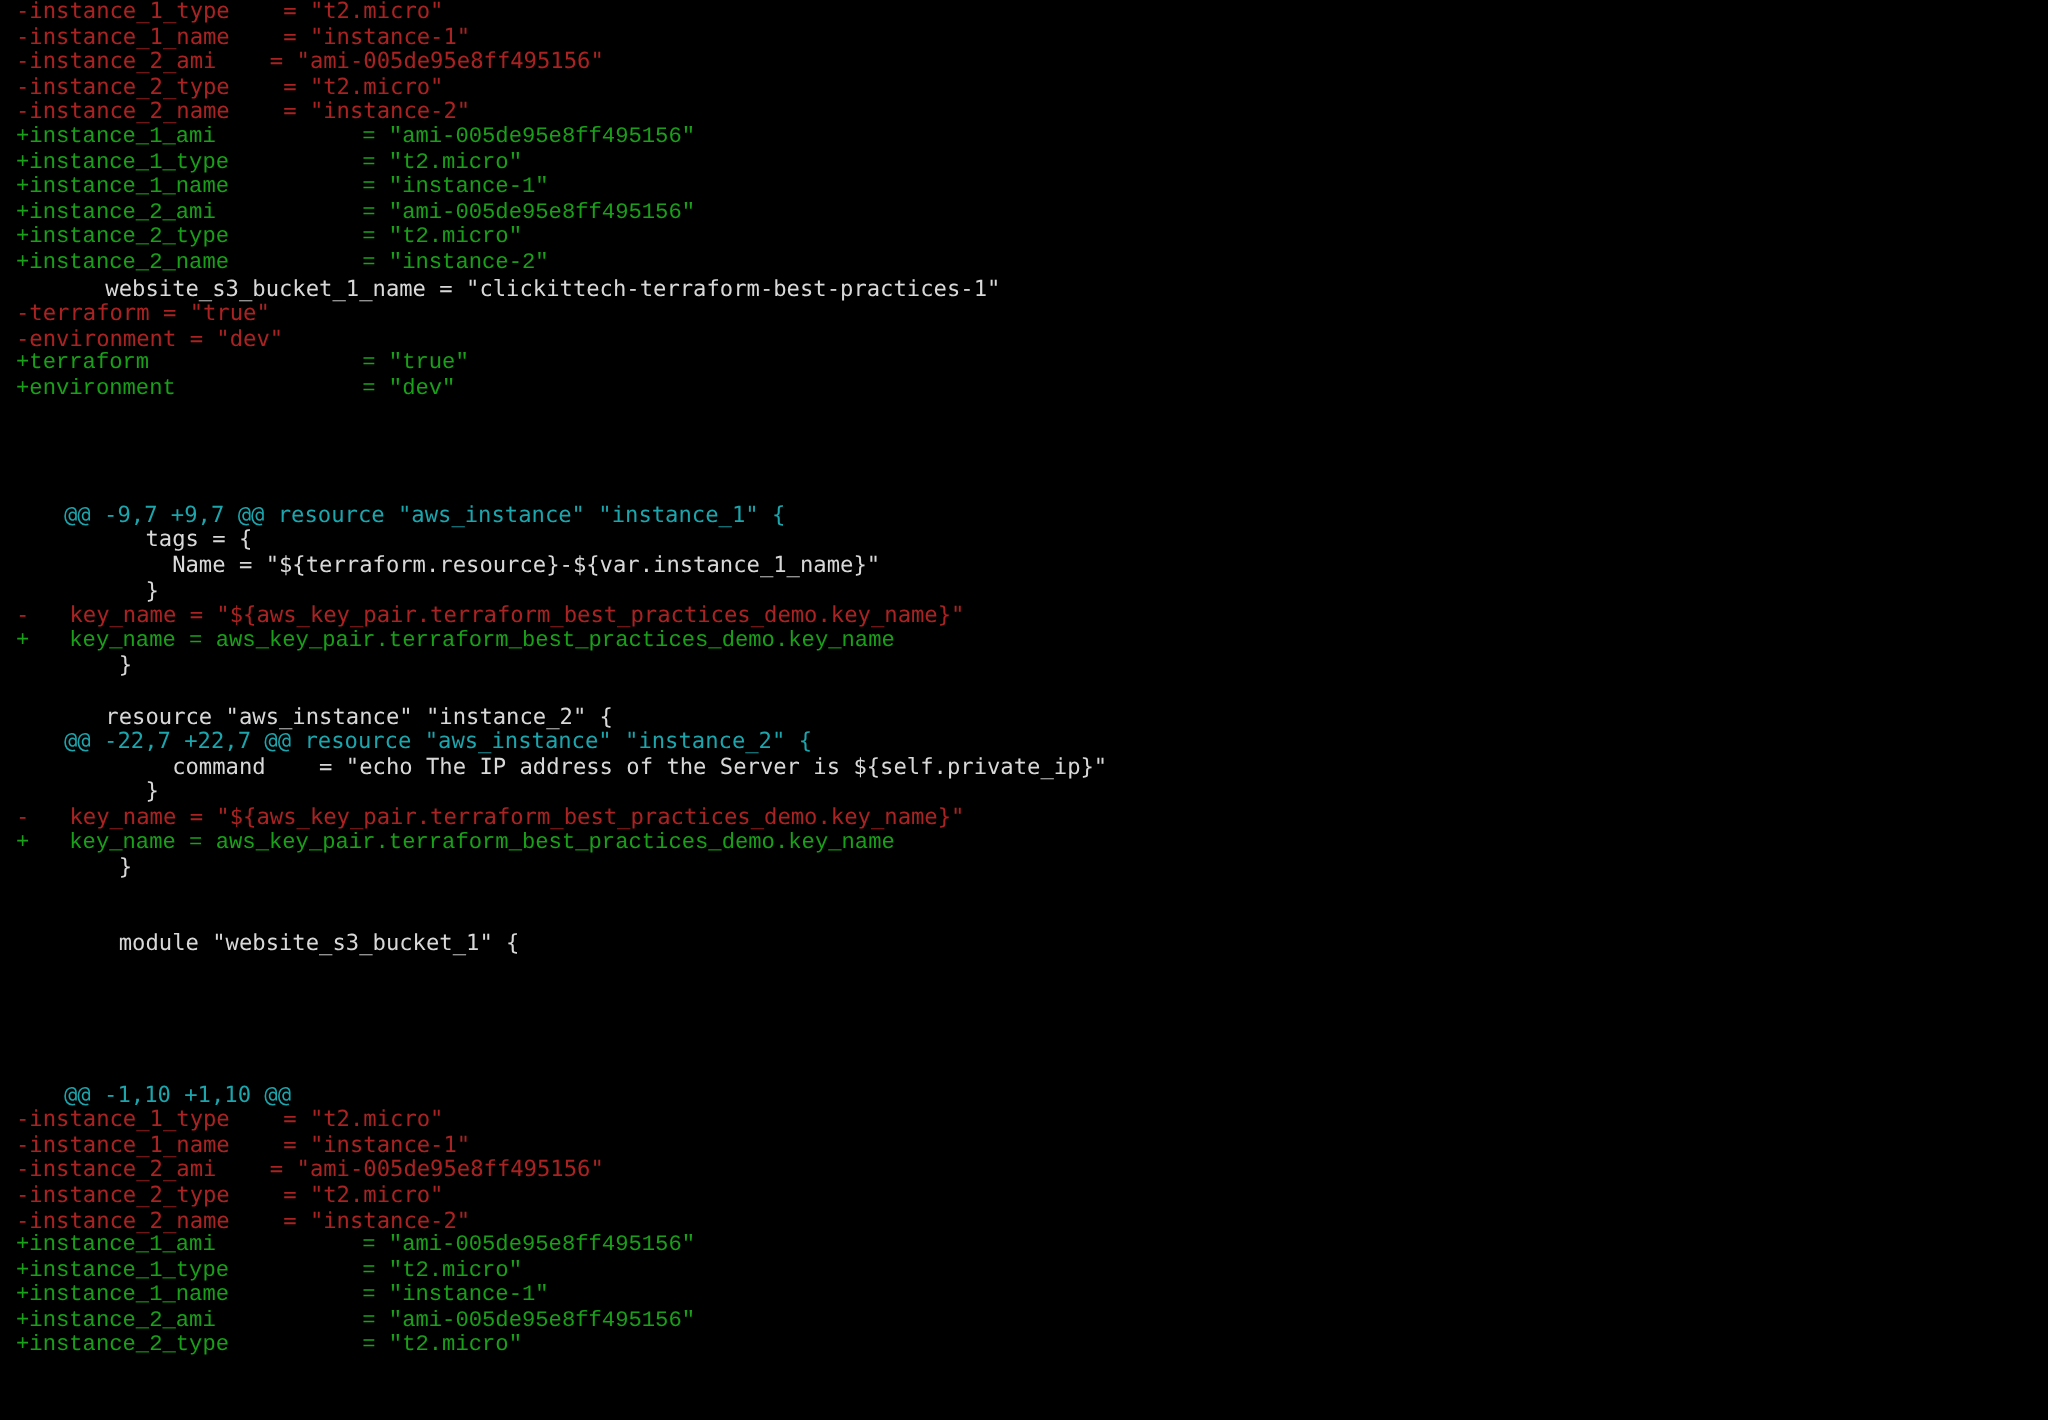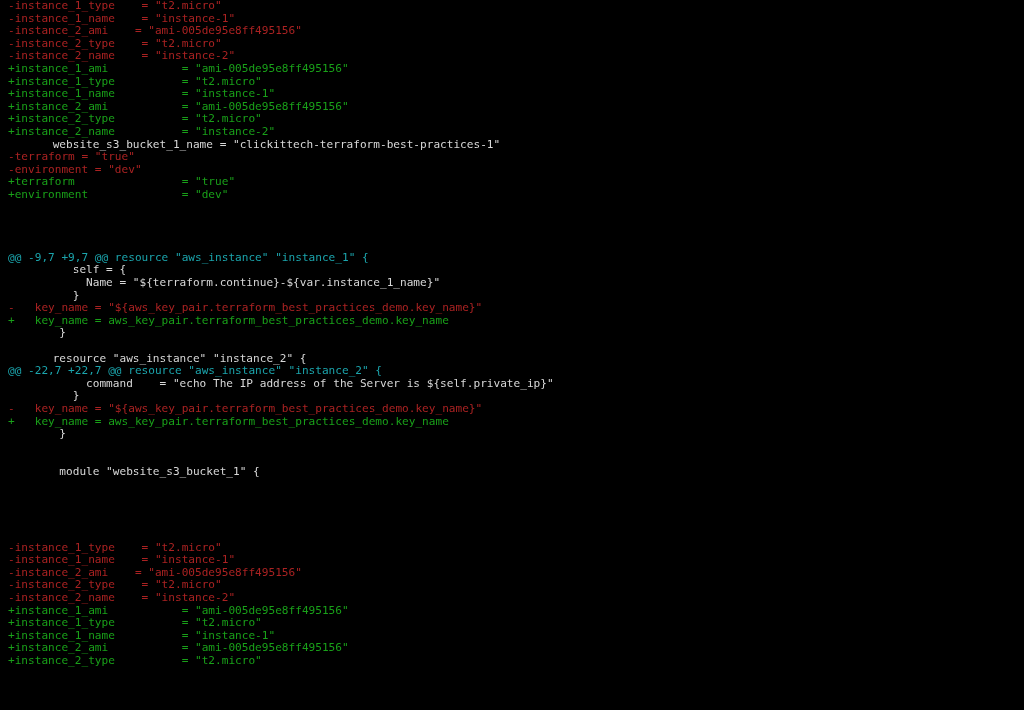--- a/index.html
+++ b/index.html
@@ -27,23 +27,23 @@
     line-height: 12.6px;
     font-size: 11.1px;
     letter-spacing: 0px;
     white-space: pre;
     padding-left: 8px;
     box-sizing: border-box;
     font-family: "DejaVu Sans Mono", "Liberation Mono", monospace;
   }
   .line.blank { color: transparent; }
   .c-del  { color: #aa2222; }
-  .c-add  { color: #19a019; }
+  .c-add  { color: #19a019; font-family: Liberation Mono, monospace; }
   .c-ctx  { color: #d8d8d8; padding-left: 46px; }
-  .c-hunk { color: #1ba5ad; }
+  .c-hunk { color: #1ba5ad; margin-left: 24px; }
 </style>
 </head>
 <body>
 
 <div id="terminal">
   <div id="diff-output">
       <div class="line c-del">-instance_1_type    = "t2.micro"</div>
       <div class="line c-del">-instance_1_name    = "instance-1"</div>
       <div class="line c-del">-instance_2_ami    = "ami-005de95e8ff495156"</div>
       <div class="line c-del">-instance_2_type    = "t2.micro"</div>
@@ -57,42 +57,43 @@
       <div class="line c-ctx"> website_s3_bucket_1_name = "clickittech-terraform-best-practices-1"</div>
       <div class="line c-del">-terraform = "true"</div>
       <div class="line c-del">-environment = "dev"</div>
       <div class="line c-add">+terraform                = "true"</div>
       <div class="line c-add">+environment              = "dev"</div>
       <div class="line blank"></div>
       <div class="line blank"></div>
       <div class="line blank"></div>
       <div class="line blank"></div>
       <div class="line c-hunk">@@ -9,7 +9,7 @@ resource "aws_instance" "instance_1" {</div>
-      <div class="line c-ctx">    self = {</div>
-      <div class="line c-ctx">      Name = "${terraform.continue}-${var.instance_1_name}"</div>
+      <div class="line c-ctx">    tags = {</div>
+      <div class="line c-ctx">      Name = "${terraform.resource}-${var.instance_1_name}"</div>
       <div class="line c-ctx">    }</div>
       <div class="line c-del">-   key_name = "${aws_key_pair.terraform_best_practices_demo.key_name}"</div>
       <div class="line c-add">+   key_name = aws_key_pair.terraform_best_practices_demo.key_name</div>
       <div class="line c-ctx">  }</div>
       <div class="line blank"></div>
       <div class="line c-ctx"> resource "aws_instance" "instance_2" {</div>
       <div class="line c-hunk">@@ -22,7 +22,7 @@ resource "aws_instance" "instance_2" {</div>
       <div class="line c-ctx">      command    = "echo The IP address of the Server is ${self.private_ip}"</div>
       <div class="line c-ctx">    }</div>
       <div class="line c-del">-   key_name = "${aws_key_pair.terraform_best_practices_demo.key_name}"</div>
       <div class="line c-add">+   key_name = aws_key_pair.terraform_best_practices_demo.key_name</div>
       <div class="line c-ctx">  }</div>
       <div class="line blank"></div>
       <div class="line blank"></div>
       <div class="line c-ctx">  module "website_s3_bucket_1" {</div>
       <div class="line blank"></div>
       <div class="line blank"></div>
       <div class="line blank"></div>
       <div class="line blank"></div>
       <div class="line blank"></div>
+      <div class="line c-hunk">@@ -1,10 +1,10 @@</div>
       <div class="line c-del">-instance_1_type    = "t2.micro"</div>
       <div class="line c-del">-instance_1_name    = "instance-1"</div>
       <div class="line c-del">-instance_2_ami    = "ami-005de95e8ff495156"</div>
       <div class="line c-del">-instance_2_type    = "t2.micro"</div>
       <div class="line c-del">-instance_2_name    = "instance-2"</div>
       <div class="line c-add">+instance_1_ami           = "ami-005de95e8ff495156"</div>
       <div class="line c-add">+instance_1_type          = "t2.micro"</div>
       <div class="line c-add">+instance_1_name          = "instance-1"</div>
       <div class="line c-add">+instance_2_ami           = "ami-005de95e8ff495156"</div>
       <div class="line c-add">+instance_2_type          = "t2.micro"</div>

